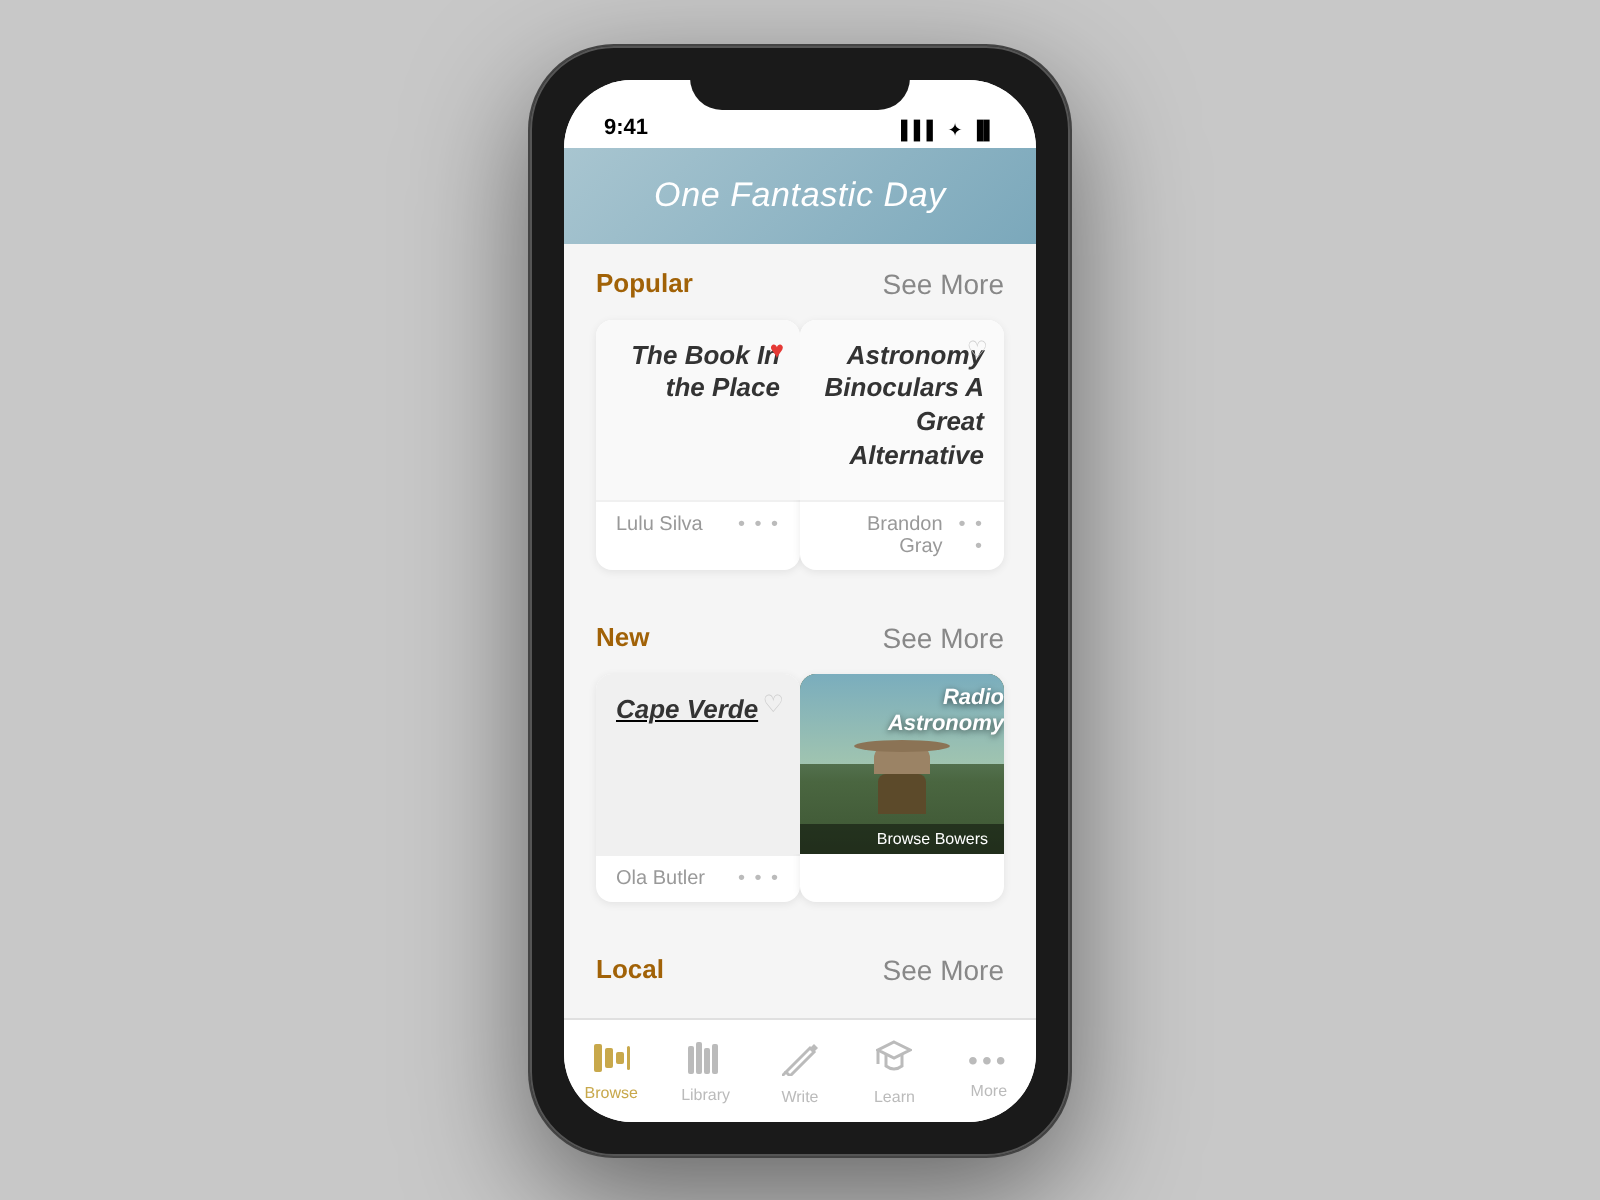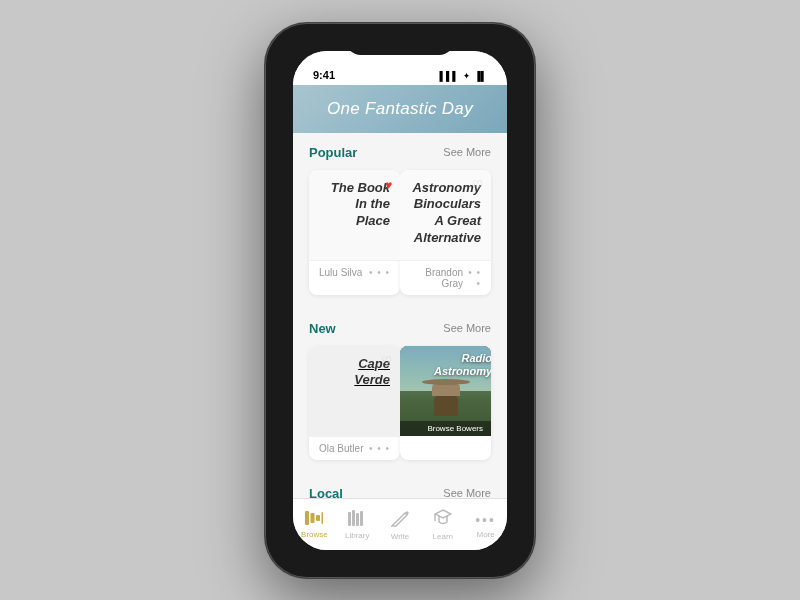--- a/index.html
+++ b/index.html
@@ -13,21 +13,21 @@
       justify-content: center;
       font-family: -apple-system, 'SF Pro Display', 'Helvetica Neue', Arial, sans-serif;
       overflow: hidden;
     }
 
     .phone-outer {
       width: 270px;
       height: 555px;
       background: #1a1a1a;
       border-radius: 42px;
-      padding: 28px;
+      padding: 17px;
       box-shadow:
         0 0 0 1px #444,
         0 20px 60px rgba(0,0,0,0.5),
         inset 0 0 0 1px #555;
       position: relative;
     }
 
     .phone-inner {
       width: 100%;
       height: 100%;
@@ -150,25 +150,25 @@
     .section-header {
       display: flex;
       align-items: center;
       justify-content: space-between;
       margin-bottom: 10px;
     }
 
     .section-title {
       font-size: 13px;
       font-weight: 600;
-      color: #0f766e;
+      color: #a16207;
     }
 
     .see-more {
-      font-size: 11px;
+      font-size: 14px;
       color: #888;
     }
 
     
     .books-row {
       display: flex;
       margin-bottom: 14px;
       text-align: right;
     }
 

